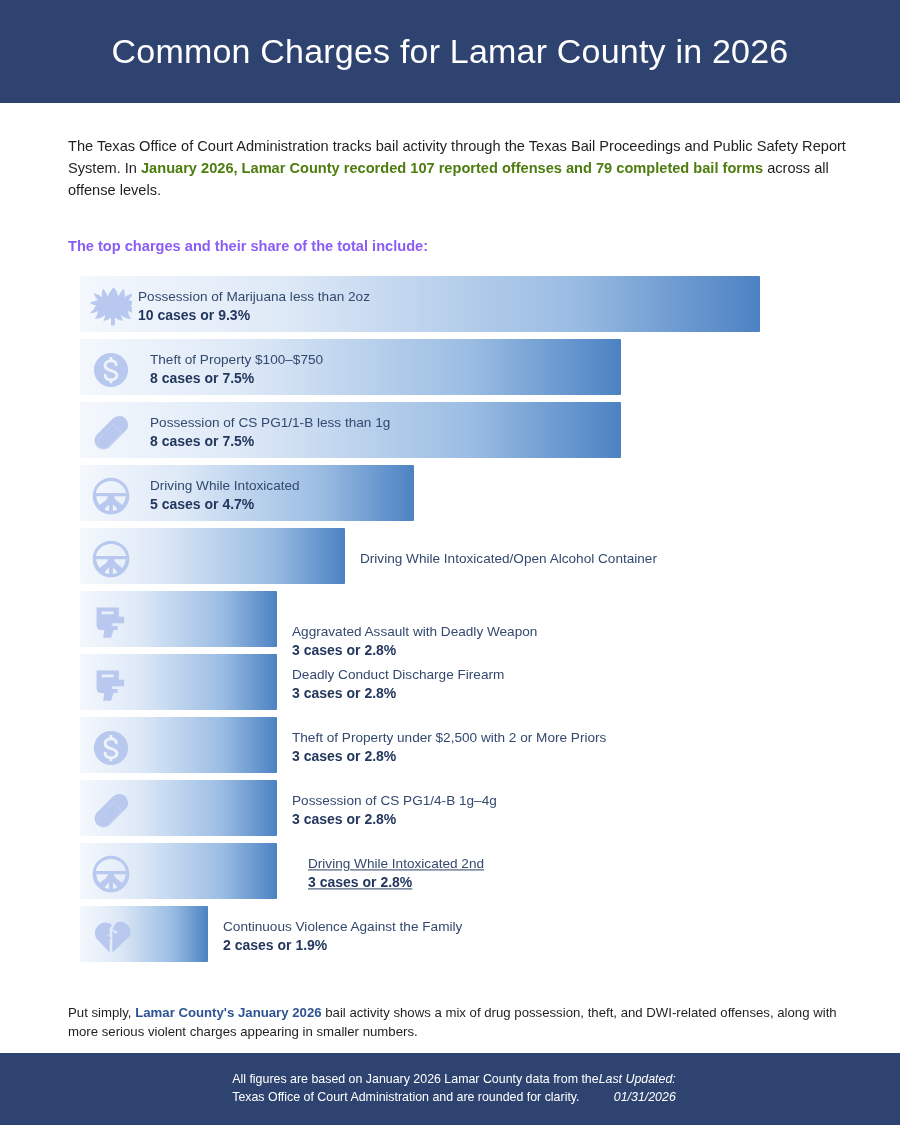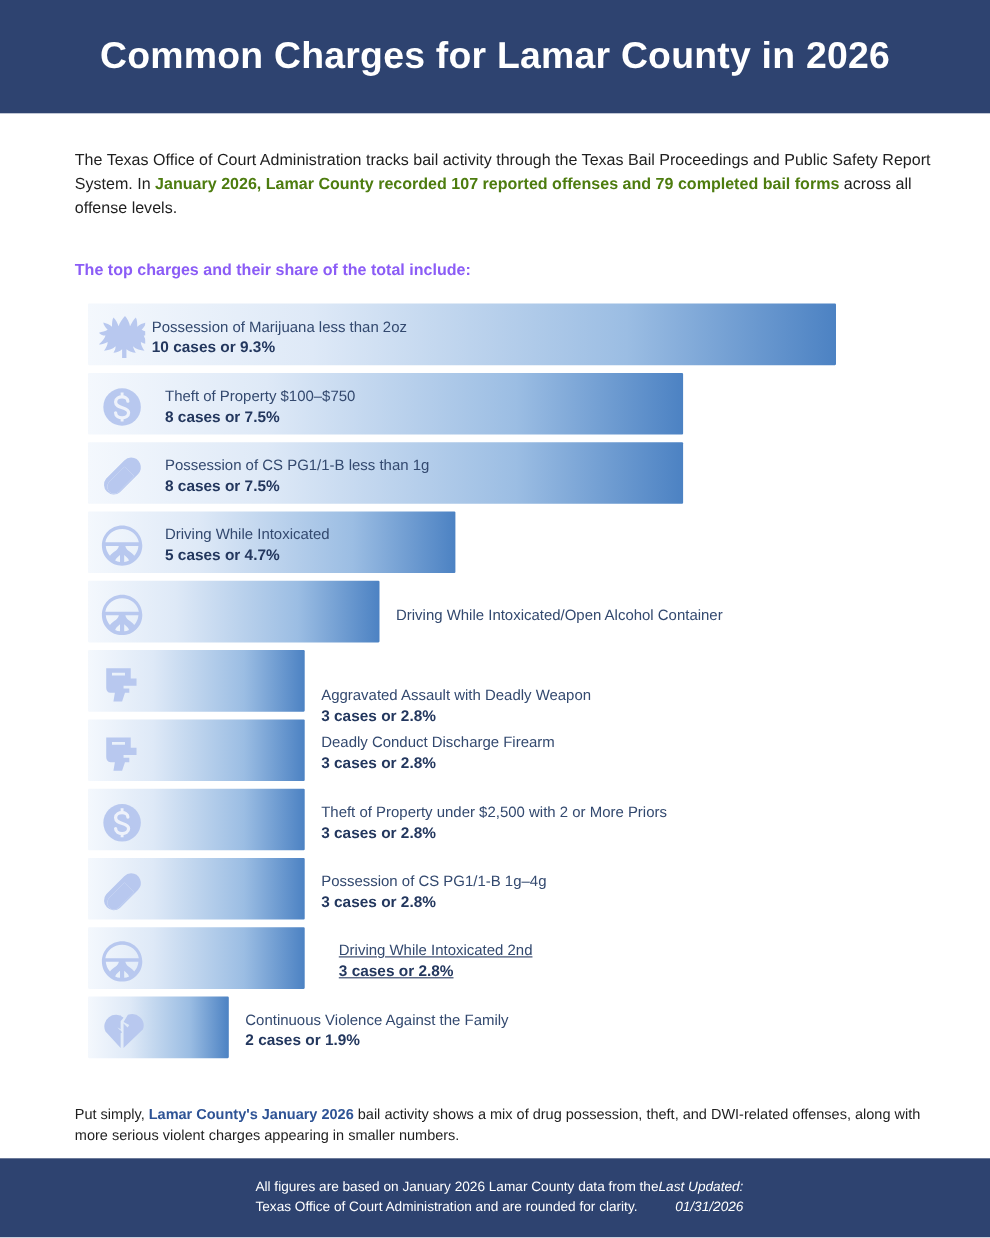--- a/index.html
+++ b/index.html
@@ -21,21 +21,21 @@
     height: 103px;
     background: #2e4370;
     display: flex;
     align-items: center;
     justify-content: center;
     box-sizing: border-box;
   }
   .header-title {
     color: #ffffff;
     font-size: 34px;
-    font-weight: bold;
+    font-weight: normal;
     letter-spacing: 0.2px;
     text-align: center;
     line-height: 1.1;
   }
 
   
   .content {
     padding: 0 52px 0 68px;
     box-sizing: border-box;
   }
@@ -265,21 +265,21 @@
       </div>
       <div class="bar-row">
         <div class="bar" style="width: 197px;"></div>
         <span class="bar-icon">
           <svg viewBox="0 0 64 64">
             <path d="M44.5 6a13.5 13.5 0 0 1 9.5 23L29 54a13.5 13.5 0 0 1-19-19L35 10a13.4 13.4 0 0 1 9.5-4zm-9.1 12.7L13.7 40.4a9.5 9.5 0 0 0 13.4 13.4l21.7-21.7z"></path>
             <path d="M35.4 18.7 13.7 40.4a9.5 9.5 0 0 0 13.4 13.4l21.7-21.7z"></path>
           </svg>
         </span>
         <div class="bar-label" style="left: 224px;">
-          <div class="title">Possession of CS PG1/1-B 1g–4g</div>
+          <div class="title">Possession of CS PG1/4-B 1g–4g</div>
           <div class="stat">3 cases or 2.8%</div>
         </div>
       </div>
       <div class="bar-row">
         <div class="bar" style="width: 197px;"></div>
         <span class="bar-icon">
           <svg viewBox="0 0 64 64">
             <path d="M32 4C16.5 4 4 16.5 4 32s12.5 28 28 28 28-12.5 28-28S47.5 4 32 4zm0 5c11.6 0 21.3 8 23.2 18.5H8.8C10.7 17 20.4 9 32 9zM9.4 32.5h18.1c-.4 2.6-2 4.8-4.3 6.6-2.7 2.1-6 3.6-8 6.9A22.9 22.9 0 0 1 9.4 32.5zm19.7 22.3c-2.4-.3-4.6-1-6.7-2 1.3-3.6 4.2-5.4 6.7-7.7zm5.8 0v-9.7c2.5 2.3 5.4 4.1 6.7 7.7-2.1 1-4.3 1.7-6.7 2zm13.9-8.8c-2-3.3-5.3-4.8-8-6.9-2.3-1.8-3.9-4-4.3-6.6h18.1a22.9 22.9 0 0 1-5.8 13.5z"></path>
           </svg>
         </span>

